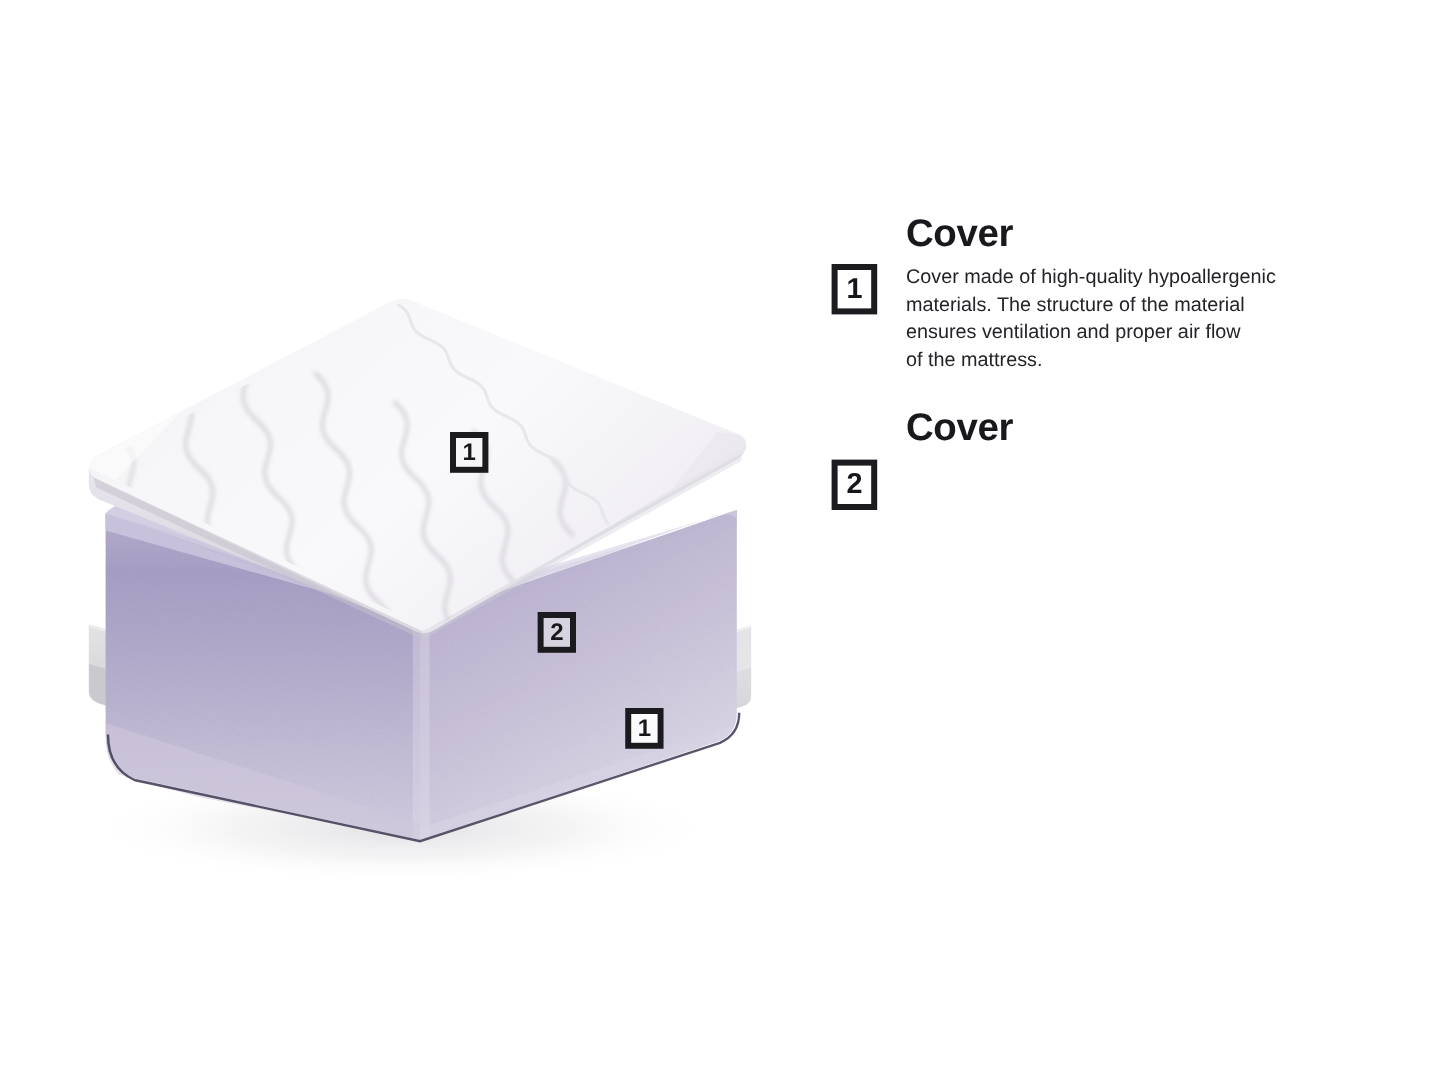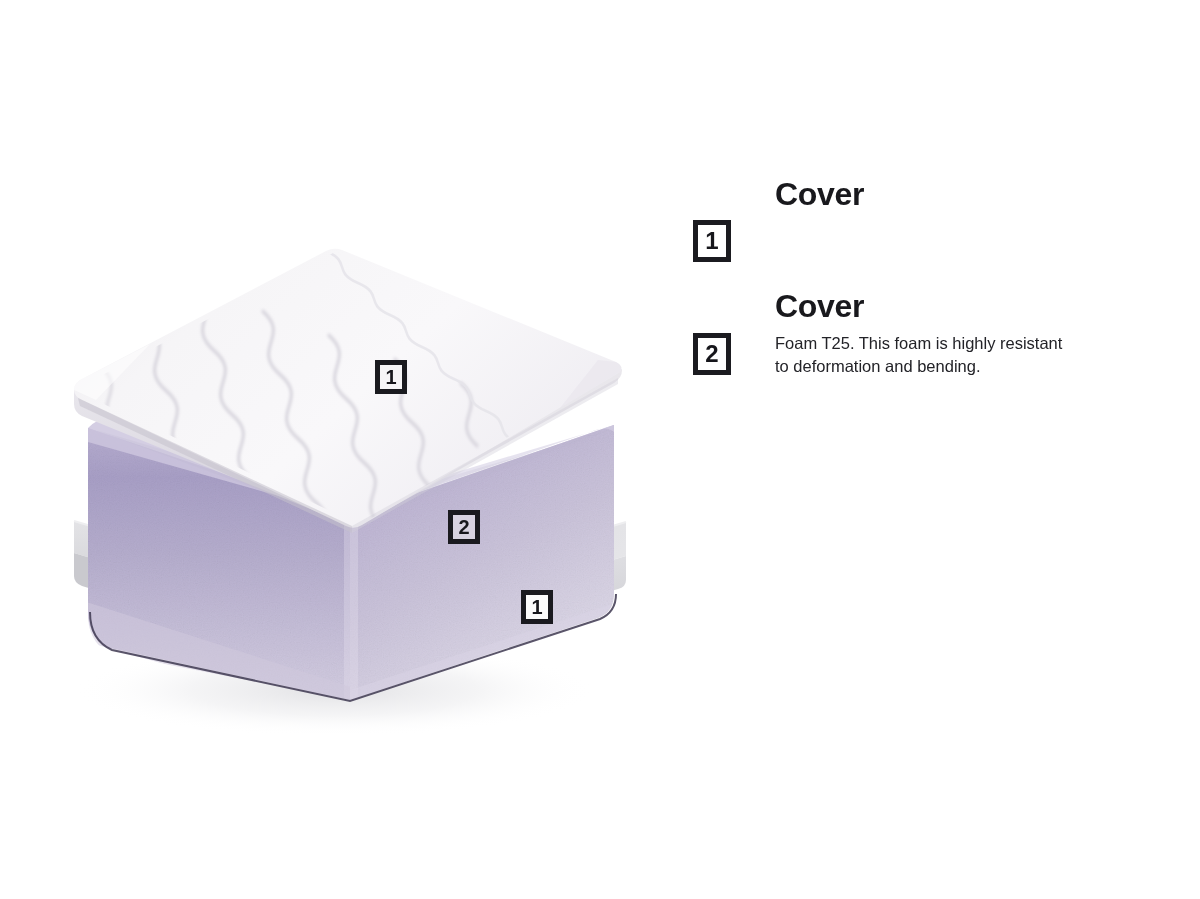--- a/index.html
+++ b/index.html
@@ -83,21 +83,21 @@
     font-family: "Liberation Sans", sans-serif;
     font-size: 24px;
     font-weight: 700;
     line-height: 1;
     color: #16161b;
     margin-top: 42px;
   }
   .legend-entry.foam-entry .legend-badge { margin-top: 43px; }
 
   .legend-body {
-    margin-left: 44px;
+    margin-left: 24px;
     padding-top: 0;
   }
   .legend-title {
     font-family: "Liberation Sans", sans-serif;
     font-size: 32px;
     font-weight: 700;
     line-height: 1.0;
     color: #19191d;
     margin: 0 0 10px 0;
     letter-spacing: -0.3px;
@@ -322,25 +322,27 @@
   <div class="art-marker on-foam" id="marker-foam">2</div>
   <div class="art-marker on-base" id="marker-base">1</div>
 </div>
 
 <div id="legend">
 
   <div class="legend-entry cover-entry">
     <div class="legend-badge">1</div>
     <div class="legend-body">
       <h2 class="legend-title">Cover</h2>
+      <p class="legend-desc">Cover made of high-quality hypoallergenic
+materials. The structure of the material
+ensures ventilation and proper air flow
+of the mattress.</p>
     </div>
   </div>
 
   <div class="legend-entry foam-entry">
     <div class="legend-badge">2</div>
     <div class="legend-body">
       <h2 class="legend-title">Cover</h2>
-      <p class="legend-desc">Foam T25. This foam is highly resistant
-to deformation and bending.</p>
     </div>
   </div>
 
 </div>
 
 </body></html>

